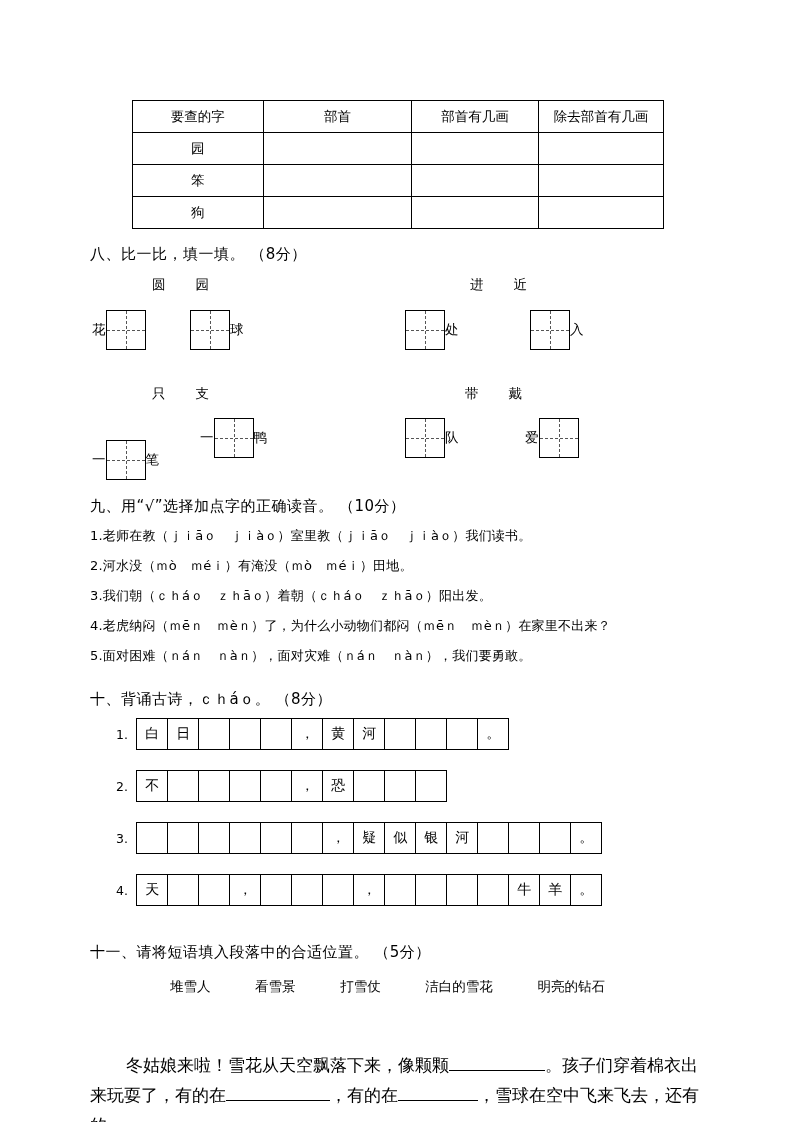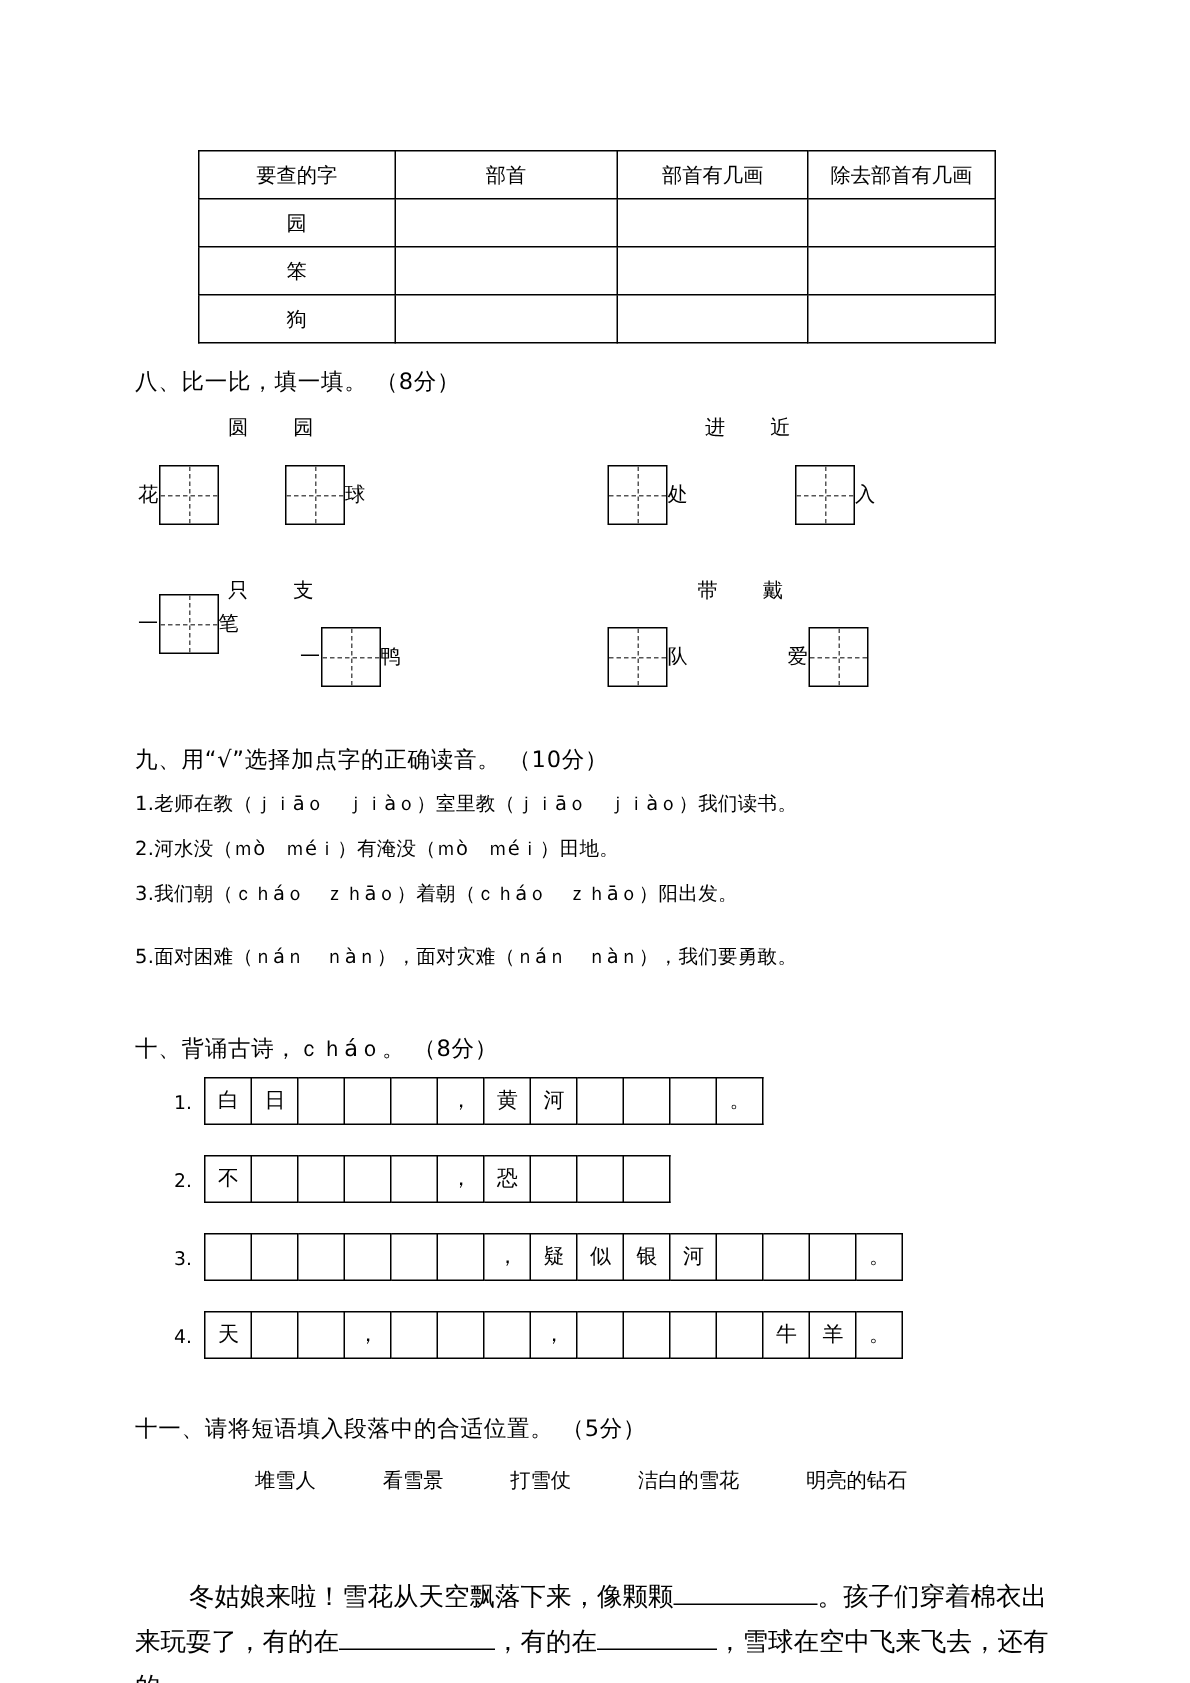--- a/index.html
+++ b/index.html
@@ -158,41 +158,42 @@
   <div class="grp" style="left:405px;top:310px;">
     <span class="tzg"></span><span class="ch">处</span>
   </div>
   <div class="grp" style="left:530px;top:310px;">
     <span class="tzg"></span><span class="ch">入</span>
   </div>
 
   <div class="hdr" style="left:152px;top:385px;">只　　支</div>
   <div class="hdr" style="left:465px;top:385px;">带　　戴</div>
 
-  <div class="grp" style="left:92px;top:396px;">
+  <div class="grp" style="left:92px;top:440px;">
     <span class="ch">一</span><span class="tzg"></span><span class="ch">笔</span>
   </div>
   <div class="grp" style="left:200px;top:418px;">
     <span class="ch">一</span><span class="tzg"></span><span class="ch">鸭</span>
   </div>
   <div class="grp" style="left:405px;top:418px;">
     <span class="tzg"></span><span class="ch">队</span>
   </div>
   <div class="grp" style="left:525px;top:418px;">
     <span class="ch">爱</span><span class="tzg"></span>
   </div>
 
   <div class="sec" style="left:90px;top:497px;text-align:right;">
     <span>九、用“√”选择加点字的正确读音。</span>
     <span>（10分）</span>
   </div>
   <div class="pline" style="left:90px;top:527px;">1.老师在教（ｊｉāｏ　ｊｉàｏ）室里教（ｊｉāｏ　ｊｉàｏ）我们读书。</div>
   <div class="pline" style="left:90px;top:557px;">2.河水没（ｍò　ｍéｉ）有淹没（ｍò　ｍéｉ）田地。</div>
   <div class="pline" style="left:90px;top:587px;">3.我们朝（ｃｈáｏ　ｚｈāｏ）着朝（ｃｈáｏ　ｚｈāｏ）阳出发。</div>
-  <div class="pline" style="left:90px;top:629px;">5.面对困难（ｎáｎ　ｎàｎ），面对灾难（ｎáｎ　ｎàｎ），我们要勇敢。</div>
+  <div class="pline" style="left:90px;top:617px;">4.老虎纳闷（ｍēｎ　ｍèｎ）了，为什么小动物们都闷（ｍēｎ　ｍèｎ）在家里不出来？</div>
+  <div class="pline" style="left:90px;top:647px;">5.面对困难（ｎáｎ　ｎàｎ），面对灾难（ｎáｎ　ｎàｎ），我们要勇敢。</div>
 
   <div class="sec" style="left:90px;top:690px;">
     <span>十、背诵古诗，ｃｈáｏ。</span>
     <span>（8分）</span>
   </div>
 
   <div class="poem-row" style="left:110px;top:718px;">
     <span class="poem-idx">1.</span>
     <table class="pgrid"><tbody>
           <tr>

